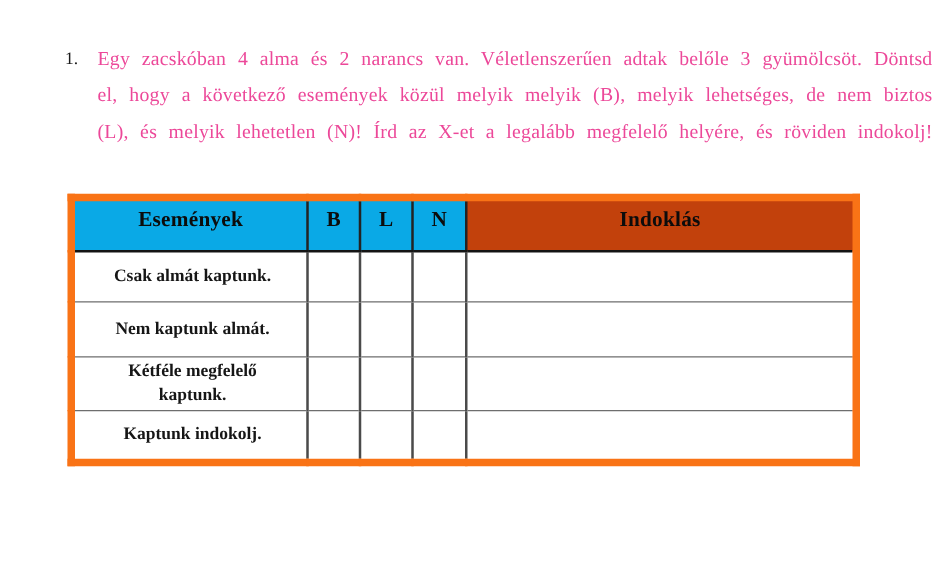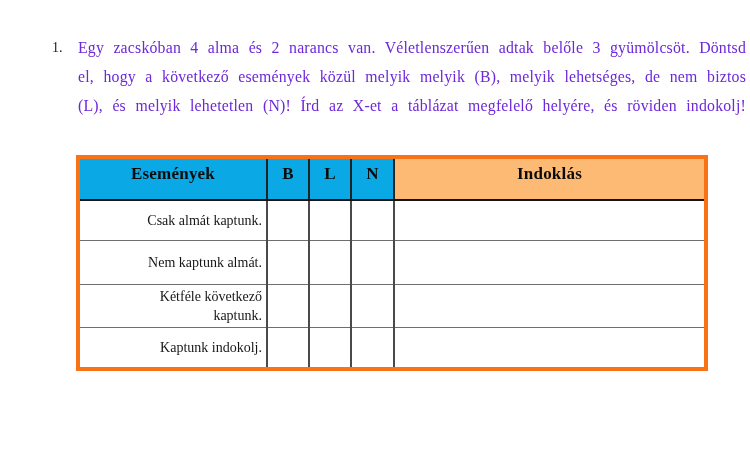--- a/index.html
+++ b/index.html
@@ -29,38 +29,38 @@
     width: 26px;
     flex: 0 0 26px;
     font-size: 14px;
     line-height: 29px;
     color: #1b1b1b;
   }
   .ptext {
     flex: 1;
     font-size: 15.8px;
     line-height: 29px;
-    color: #6d28d9;
+    color: #ec4899;
     letter-spacing: 0.2px;
   }
   .pline {
     text-align: justify;
     text-align-last: justify;
     white-space: normal;
   }
 
   
   table.grid {
     position: absolute;
-    left: 76px;
+    left: 54px;
     top: 155px;
     width: 628px;
     border-collapse: collapse;
     table-layout: fixed;
-    border: 4px solid #f97316;
+    border: 6px solid #f97316;
   }
   table.grid col.c-event  { width: 189px; }
   table.grid col.c-b      { width: 42px; }
   table.grid col.c-l      { width: 42px; }
   table.grid col.c-n      { width: 43px; }
   table.grid col.c-reason { width: 312px; }
 
   thead tr { height: 43px; }
   th {
     border: 2px solid #232323;
@@ -78,82 +78,83 @@
     border-left: 2px solid #4a4a4a;
     border-right: 2px solid #4a4a4a;
     border-top: 1.5px solid #6e6e6e;
     border-bottom: 1.5px solid #6e6e6e;
     font-size: 14px;
     color: #161616;
     vertical-align: middle;
     padding: 2px 4px;
   }
   td.event {
-    text-align: right;
+    text-align: center;
     padding-left: 7px;
     line-height: 19px;
     white-space: pre-line;
+    font-weight: bold;
   }
   td.answer { text-align: center; }
   td.reason { }
 
   tbody tr:nth-child(1) { height: 40px; }
   tbody tr:nth-child(2) { height: 44px; }
   tbody tr:nth-child(3) { height: 41px; }
   tbody tr:nth-child(4) { height: 42px; }
   tbody tr:nth-child(5) { height: 42px; }
 </style>
 </head>
 <body>
 
 <div class="page">
 
   <div class="problem">
     <div class="pnum">1.</div>
     <div class="ptext">
       <div class="pline">Egy zacskóban 4 alma és 2 narancs van. Véletlenszerűen adtak belőle 3 gyümölcsöt. Döntsd</div>
       <div class="pline">el, hogy a következő események közül melyik melyik (B), melyik lehetséges, de nem biztos</div>
-      <div class="pline">(L), és melyik lehetetlen (N)! Írd az X-et a táblázat megfelelő helyére, és röviden indokolj!</div>
+      <div class="pline">(L), és melyik lehetetlen (N)! Írd az X-et a legalább megfelelő helyére, és röviden indokolj!</div>
     </div>
   </div>
 
   <table class="grid">
     <colgroup>
       <col class="c-event">
       <col class="c-b">
       <col class="c-l">
       <col class="c-n">
       <col class="c-reason">
     </colgroup>
     <thead>
       <tr>
         <th style="background: rgb(10, 169, 230);">Események</th>
         <th style="background: rgb(10, 169, 230);">B</th>
         <th style="background: rgb(10, 169, 230);">L</th>
         <th style="background: rgb(10, 169, 230);">N</th>
-        <th style="background: #fdba74;">Indoklás</th>
+        <th style="background: #c2410c;">Indoklás</th>
       </tr>
     </thead>
     <tbody id="rows-body">
         <tr>
           <td class="event">Csak almát kaptunk.</td>
           <td class="answer"></td>
           <td class="answer"></td>
           <td class="answer"></td>
           <td class="reason"></td>
         </tr>
         <tr>
           <td class="event">Nem kaptunk almát.</td>
           <td class="answer"></td>
           <td class="answer"></td>
           <td class="answer"></td>
           <td class="reason"></td>
         </tr>
         <tr>
-          <td class="event">Kétféle következő
+          <td class="event">Kétféle megfelelő
 kaptunk.</td>
           <td class="answer"></td>
           <td class="answer"></td>
           <td class="answer"></td>
           <td class="reason"></td>
         </tr>
         <tr>
           <td class="event">Kaptunk indokolj.</td>
           <td class="answer"></td>
           <td class="answer"></td>

